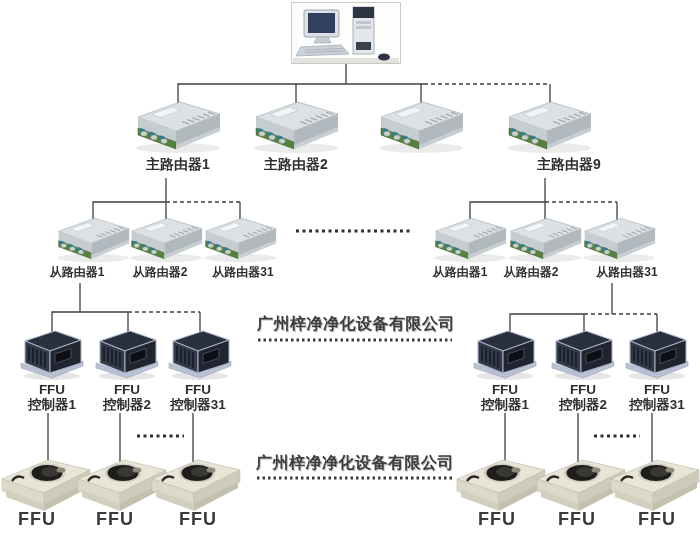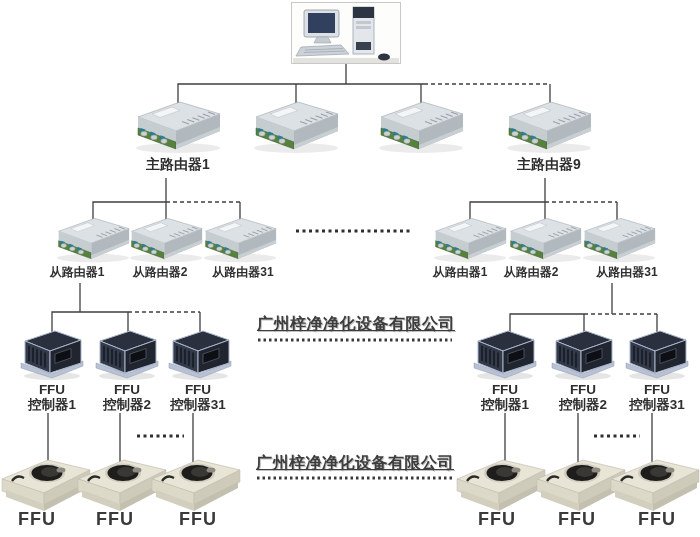--- a/index.html
+++ b/index.html
@@ -8,21 +8,21 @@
   .stage { position:absolute; left:0; top:0; width:700px; height:537px; background:#fff; }
   .lines { position:absolute; left:0; top:0; z-index:1; }
   .dev   { position:absolute; z-index:2; }
   .lbl   { position:absolute; z-index:3; text-align:center; font-weight:bold; color:#2e2e2e; }
   .lbl-router { font-size:14px;  width:120px; }
   .lbl-sub    { font-size:12px;  width:90px;  }
   .lbl-ctrl   { font-size:13.5px; width:80px; line-height:15px; }
   .lbl-ffu    { font-size:18px;  width:60px; letter-spacing:1px; color:#3a3a3a; }
   .watermark  { position:absolute; z-index:2; font-size:16px; font-weight:bold;
                 color:#3d3d3d; text-shadow:1px 1px 0 #c2c2c2; white-space:nowrap;
-                letter-spacing:0.5px;text-decoration:underline; }
+                letter-spacing:0.5px; }
   .defs { position:absolute; width:0; height:0; overflow:hidden; }
 </style>
 </head>
 <body>
 
 <svg class="defs" aria-hidden="true">
   <defs>
     <symbol id="sym-pc" viewBox="0 0 110 62">
       <rect x="0.5" y="0.5" width="109" height="61" fill="#fdfdfc" stroke="#c8c8c6"></rect>
       <rect x="2" y="56" width="106" height="5" fill="#e4e2de"></rect>
@@ -171,21 +171,22 @@
   <svg class="dev" style="left:246px;top:97px" width="100" height="58">
       <use href="#sym-router"></use>
     </svg>
   <svg class="dev" style="left:371px;top:97px" width="100" height="58">
       <use href="#sym-router"></use>
     </svg>
   <svg class="dev" style="left:499px;top:97px" width="100" height="58">
       <use href="#sym-router"></use>
     </svg>
   <div class="lbl lbl-router" style="left:118px;top:156px">主路由器1</div>
-  <div class="lbl lbl-router" style="left:489px;top:156px">主路由器9</div>
+  <div class="lbl lbl-router" style="left:236px;top:156px">主路由器2</div>
+  <div class="lbl lbl-router" style="left:509px;top:156px">主路由器9</div>
 
   <svg class="dev" style="left:50px;top:214px" width="86" height="50">
       <use href="#sym-router"></use>
     </svg>
   <svg class="dev" style="left:123px;top:214px" width="86" height="50">
       <use href="#sym-router"></use>
     </svg>
   <svg class="dev" style="left:197px;top:214px" width="86" height="50">
       <use href="#sym-router"></use>
     </svg>

